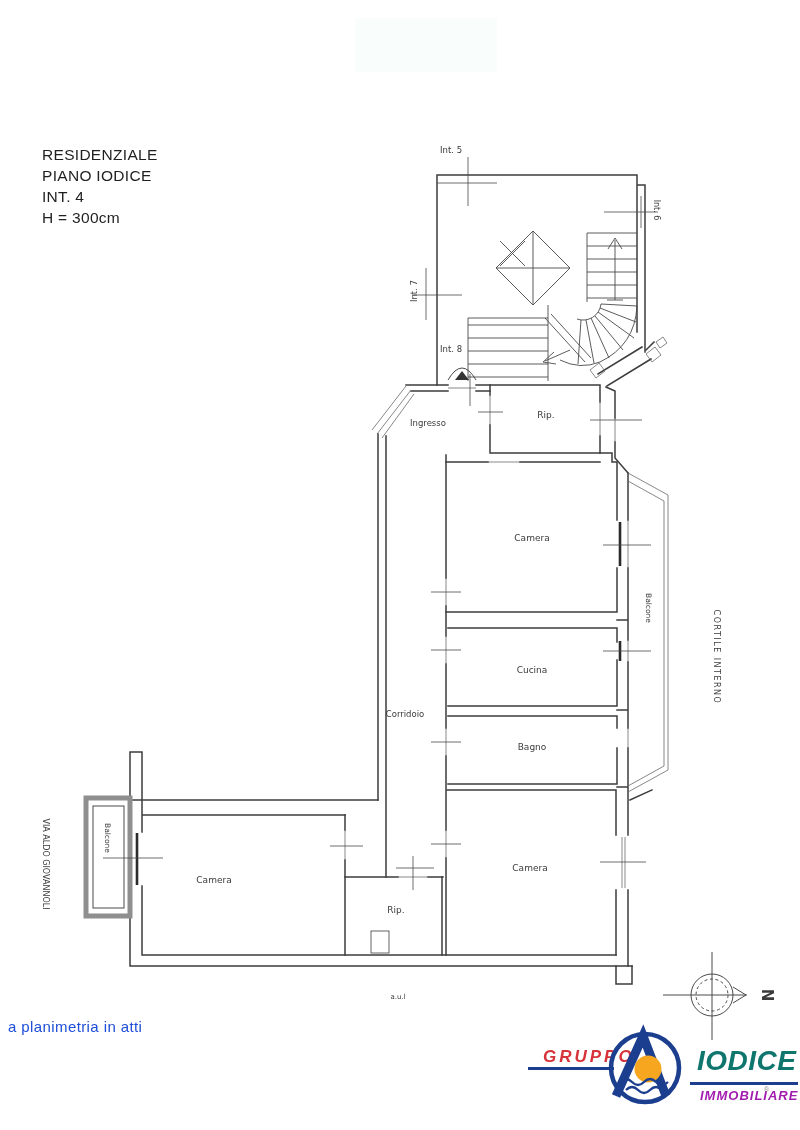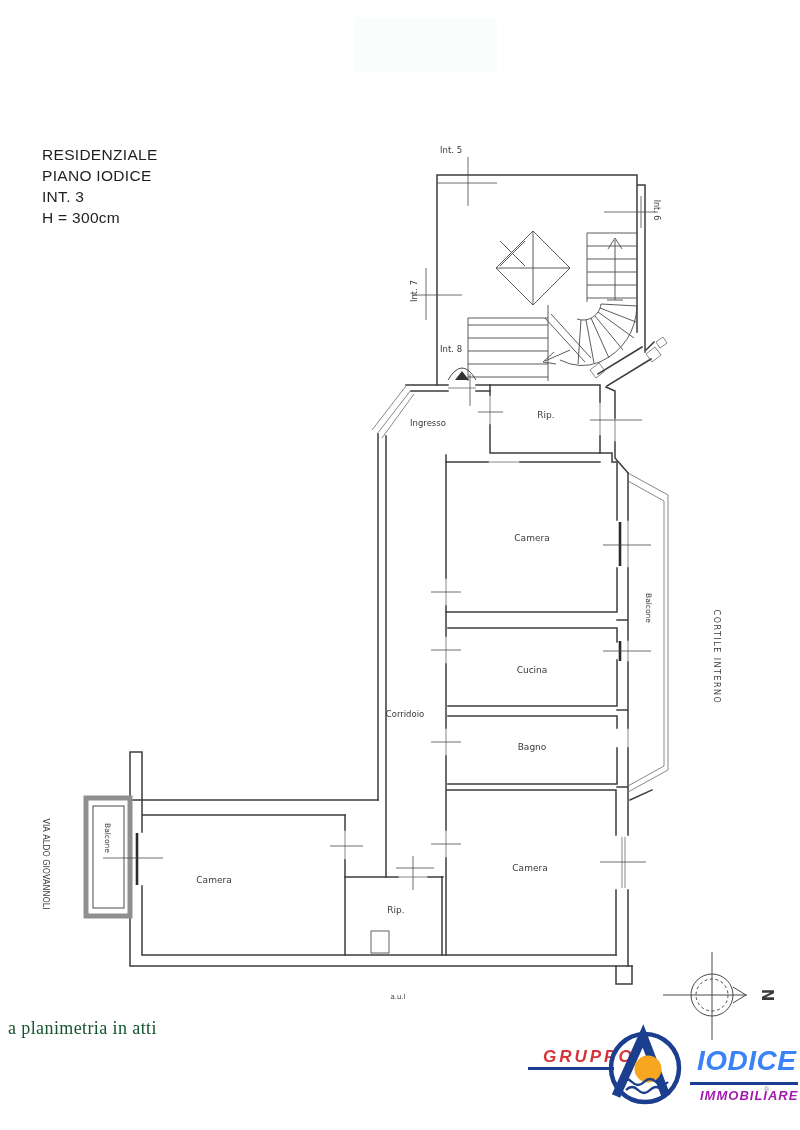--- a/index.html
+++ b/index.html
@@ -1,46 +1,46 @@
 <!DOCTYPE html>
 <html><head>
 <meta charset="utf-8">
 <style>
   html,body{margin:0;padding:0;background:#ffffff;}
   .page{position:relative;width:800px;height:1130px;background:#ffffff;overflow:hidden;
         font-family:"Liberation Sans",sans-serif;}
   .watermark{position:absolute;left:355px;top:18px;width:142px;height:54px;background:#f9fdfb;}
   .header{position:absolute;left:42px;top:144px;color:#1f1f1f;font-size:15.5px;line-height:21px;letter-spacing:.3px;}
   .plan-svg{position:absolute;left:0;top:0;}
-  .footer-note{position:absolute;left:8px;top:1018px;font-family:Liberation Serif, serif;
-               font-size:18px;color:#14532d;letter-spacing:.4px;}
+  .footer-note{position:absolute;left:8px;top:1018px;font-family:Liberation Sans, sans-serif;
+               font-size:15px;color:#1d4ed8;letter-spacing:.4px;}
   .logo{position:absolute;left:520px;top:1030px;width:280px;height:90px;}
   .logo .gruppo{position:absolute;left:23px;top:17px;color:#d6333a;font-size:17px;font-weight:bold;
                 font-style:italic;letter-spacing:3px;}
   .logo .line-left{position:absolute;left:8px;top:37px;width:86px;height:3px;background:#1c3e8e;}
   .logo .emblem{position:absolute;left:81px;top:-6px;}
-  .logo .iodice{position:absolute;left:177px;top:15px;color:#3b82f6;font-size:28px;font-weight:bold;
+  .logo .iodice{position:absolute;left:177px;top:15px;color:#0f766e;font-size:28px;font-weight:bold;
                 font-style:italic;letter-spacing:.5px;}
   .logo .line-right{position:absolute;left:170px;top:52px;width:108px;height:2.5px;background:#1c3e8e;}
   .logo .immobiliare{position:absolute;left:180px;top:58px;color:#a21caf;font-size:13px;font-weight:bold;
                      font-style:italic;letter-spacing:1px;}
   .logo .reg{position:absolute;left:244px;top:56px;color:#8a8a8a;font-size:7px;}
   svg text{font-family:"DejaVu Sans",sans-serif;fill:#3a3a3a;}
 </style>
 </head>
 <body>
 
 <div class="page">
 
   <div class="watermark"></div>
 
   <div class="header">
     <div>RESIDENZIALE</div>
     <div>PIANO IODICE</div>
-    <div>INT. 3</div>
+    <div>INT. 4</div>
     <div>H = 300cm</div>
   </div>
 
   <svg class="plan-svg" width="800" height="1130" viewBox="0 0 800 1130">
 
     <g stroke="#3d3d3d" stroke-width="1.5" fill="none" stroke-linecap="square">
 
       <path d="M437,385 L437,175 L637,175 L637,332 M637,185 L645,185 L645,352"></path>
 
       <path d="M598,374 L642,347 M607,386 L651,359 M646,350 L654,342"></path>

